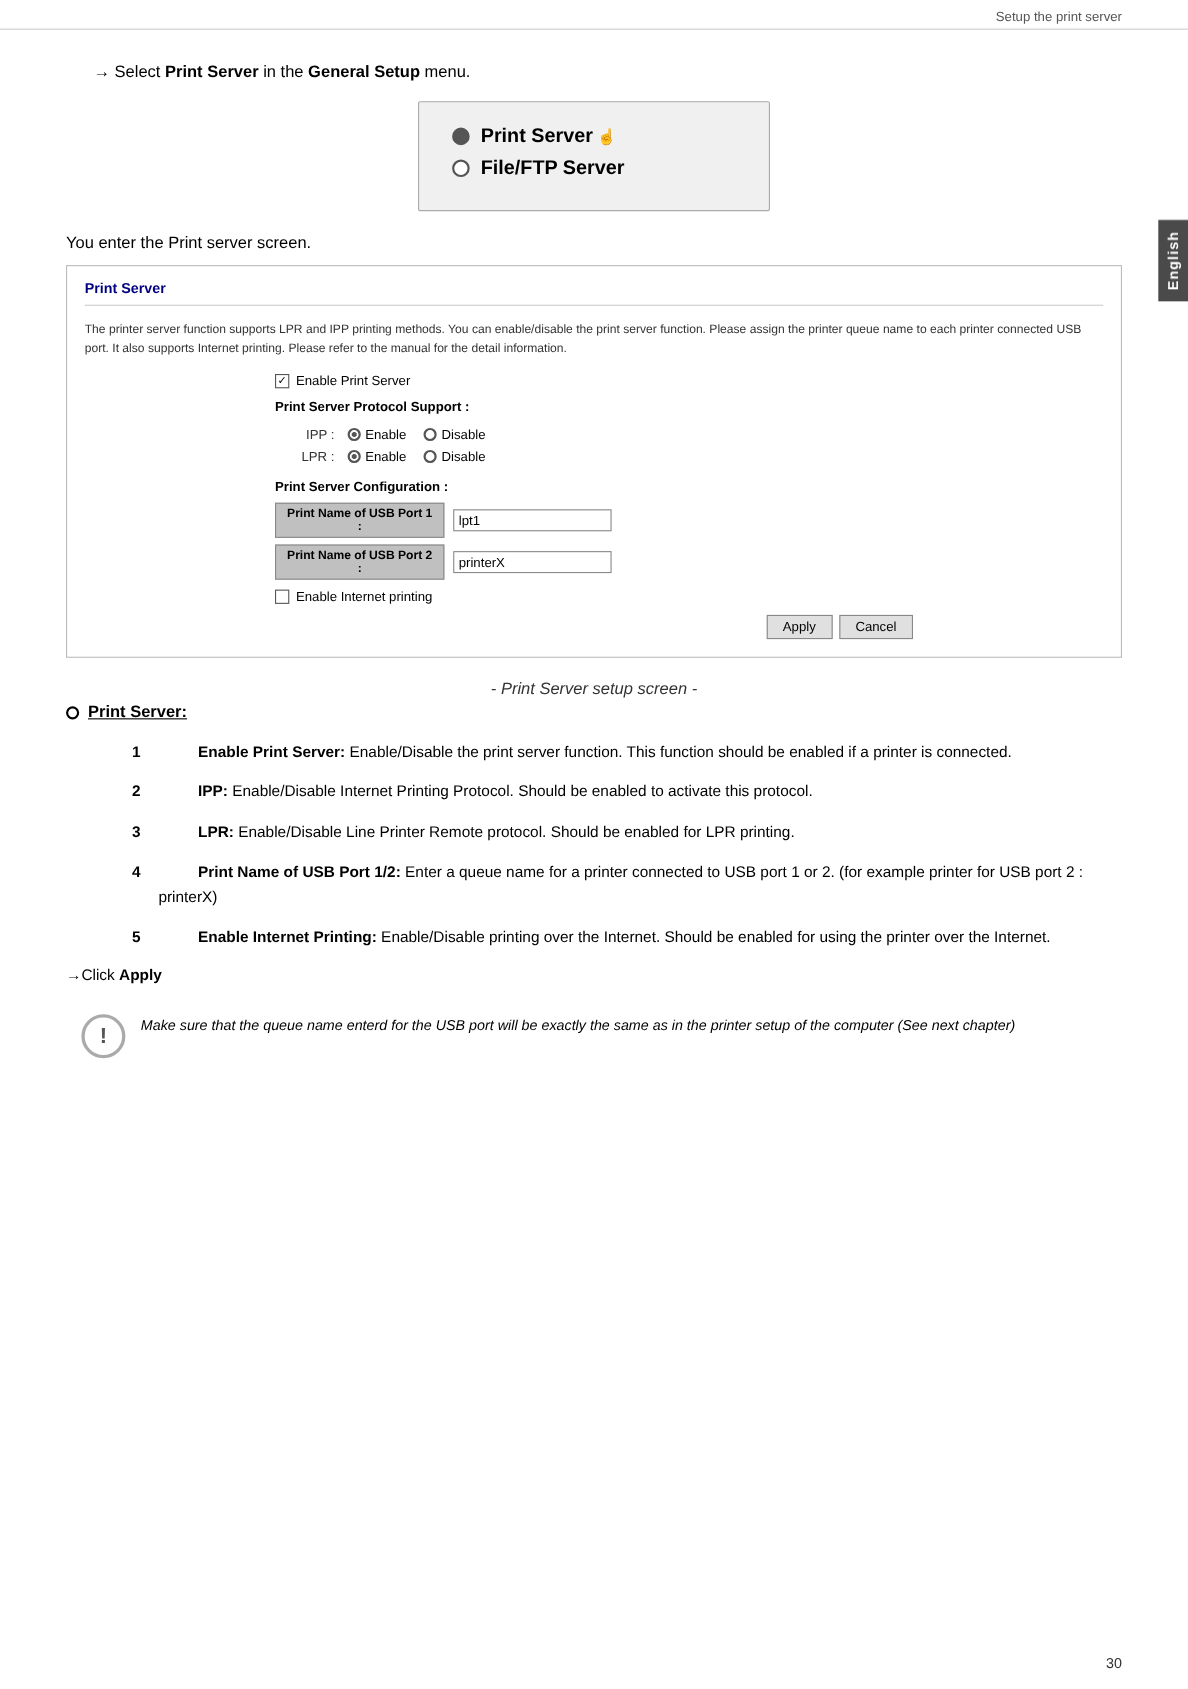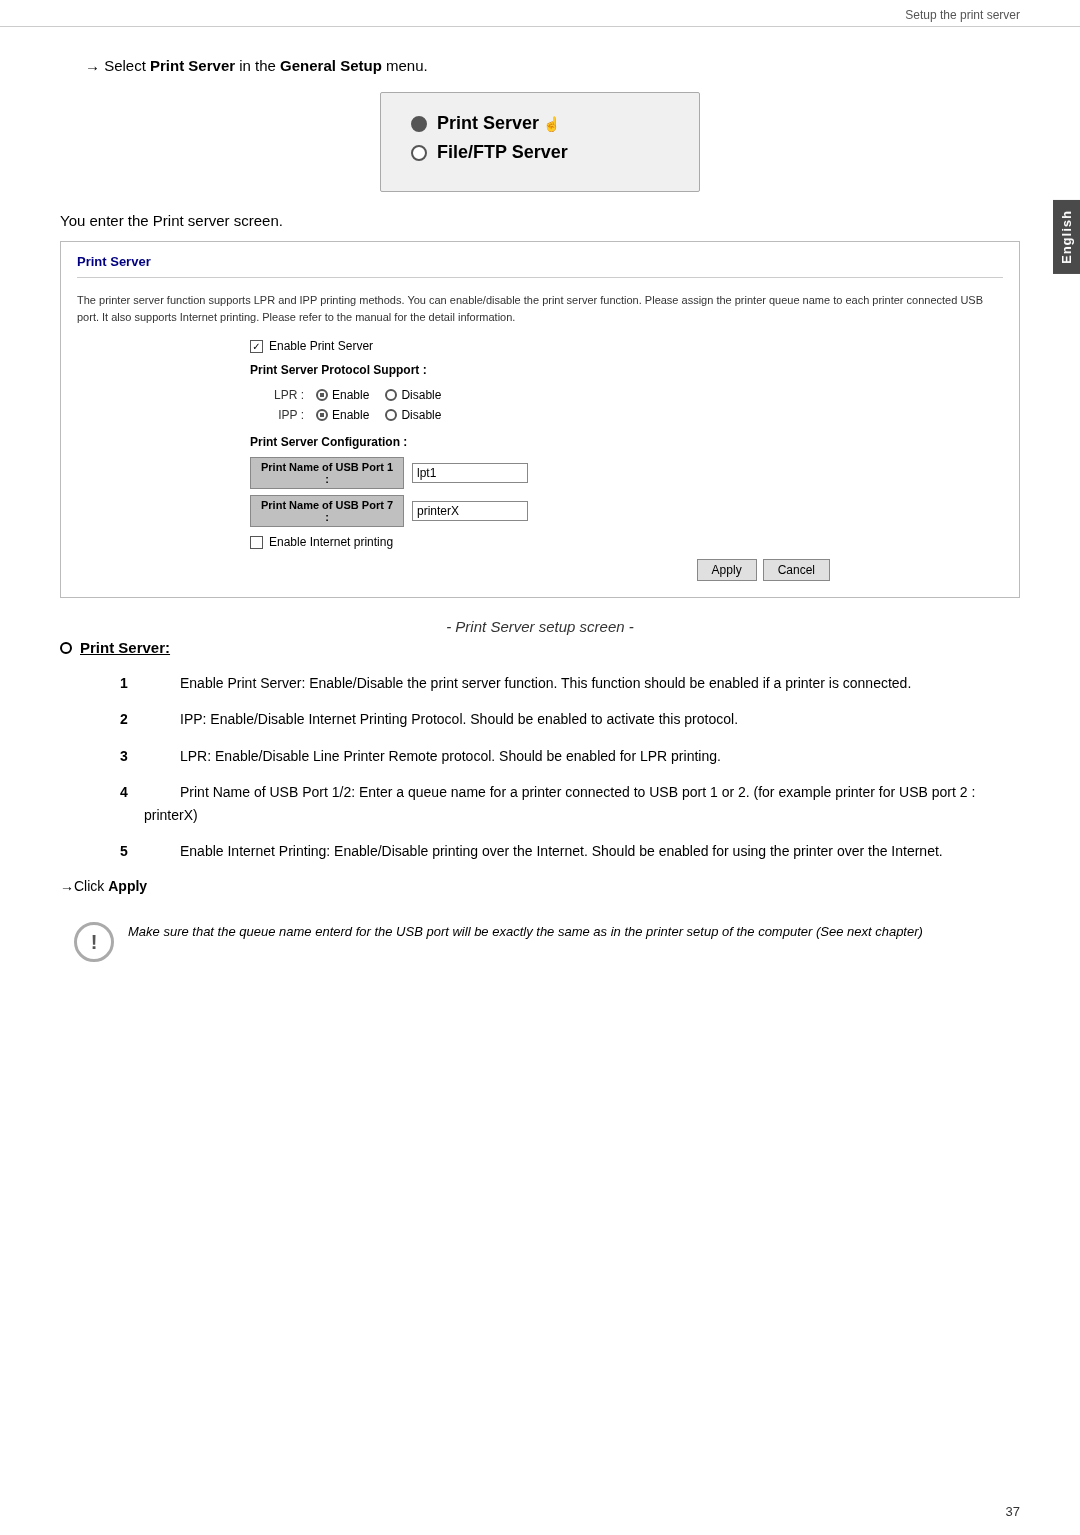--- a/index.html
+++ b/index.html
@@ -195,21 +195,21 @@
       font-size: 11px;
       font-weight: bold;
       text-align: center;
       width: 154px;
       margin-right: 8px;
     }
     .config-input {
       border: 1px solid #888;
       padding: 2px 4px;
       font-size: 12px;
-      width: 116px;
+      width: 144px;
       background: #fff;
     }
 
     
     .button-row {
       display: flex;
       justify-content: flex-end;
       gap: 6px;
       margin-top: 10px;
     }
@@ -263,21 +263,21 @@
     }
     .num-label {
       font-weight: bold;
       min-width: 24px;
       flex-shrink: 0;
     }
     .num-content {
       flex: 1;
     }
     .num-content b {
-      font-weight: normal;
+      font-weight: bold;
       padding-left: 36px;
     }
 
     
     .click-apply {
       font-size: 14px;
       margin-bottom: 18px;
     }
 
     
@@ -364,36 +364,36 @@
       <div class="checkbox-row">
         <div class="checkbox-box checked"></div>
         <span>Enable Print Server</span>
       </div>
 
       <div class="section-header">Print Server Protocol Support :</div>
 
       <table class="protocol-table">
         <tbody>
             <tr>
-          <td class="protocol-label">LPR :</td>
+          <td class="protocol-label">IPP :</td>
           <td>
             <div class="radio-group">
               <div class="radio-item">
                 <span class="radio-btn selected"></span>
                 <span>Enable</span>
               </div>
               <div class="radio-item">
                 <span class="radio-btn"></span>
                 <span>Disable</span>
               </div>
             </div>
           </td>
         </tr>
         <tr>
-          <td class="protocol-label">IPP :</td>
+          <td class="protocol-label">LPR :</td>
           <td>
             <div class="radio-group">
               <div class="radio-item">
                 <span class="radio-btn selected"></span>
                 <span>Enable</span>
               </div>
               <div class="radio-item">
                 <span class="radio-btn"></span>
                 <span>Disable</span>
               </div>
@@ -403,21 +403,21 @@
       </tbody>
         </table>
 
       <div class="section-header">Print Server Configuration :</div>
 
       <div class="config-row">
         <div class="config-label">Print Name of USB Port 1 :</div>
         <input class="config-input" type="text" value="lpt1" style="">
       </div>
       <div class="config-row">
-        <div class="config-label">Print Name of USB Port 7 :</div>
+        <div class="config-label">Print Name of USB Port 2 :</div>
         <input class="config-input" type="text" value="printerX" style="">
       </div>
 
       <div class="checkbox-row" style="margin-top:8px;">
         <div class="checkbox-box"></div>
         <span>Enable Internet printing</span>
       </div>
 
       <div class="button-row">
         <button class="btn">Apply</button>
@@ -463,13 +463,13 @@
 
   <div class="note-box">
     <div class="note-icon">
       <span>!</span>
     </div>
     <p>Make sure that the queue name enterd for the USB port will be exactly the same as in the printer setup of the computer (See next chapter)</p>
   </div>
 
 </div>
 
-<div class="page-number">37</div>
+<div class="page-number">30</div>
 
 </body></html>

